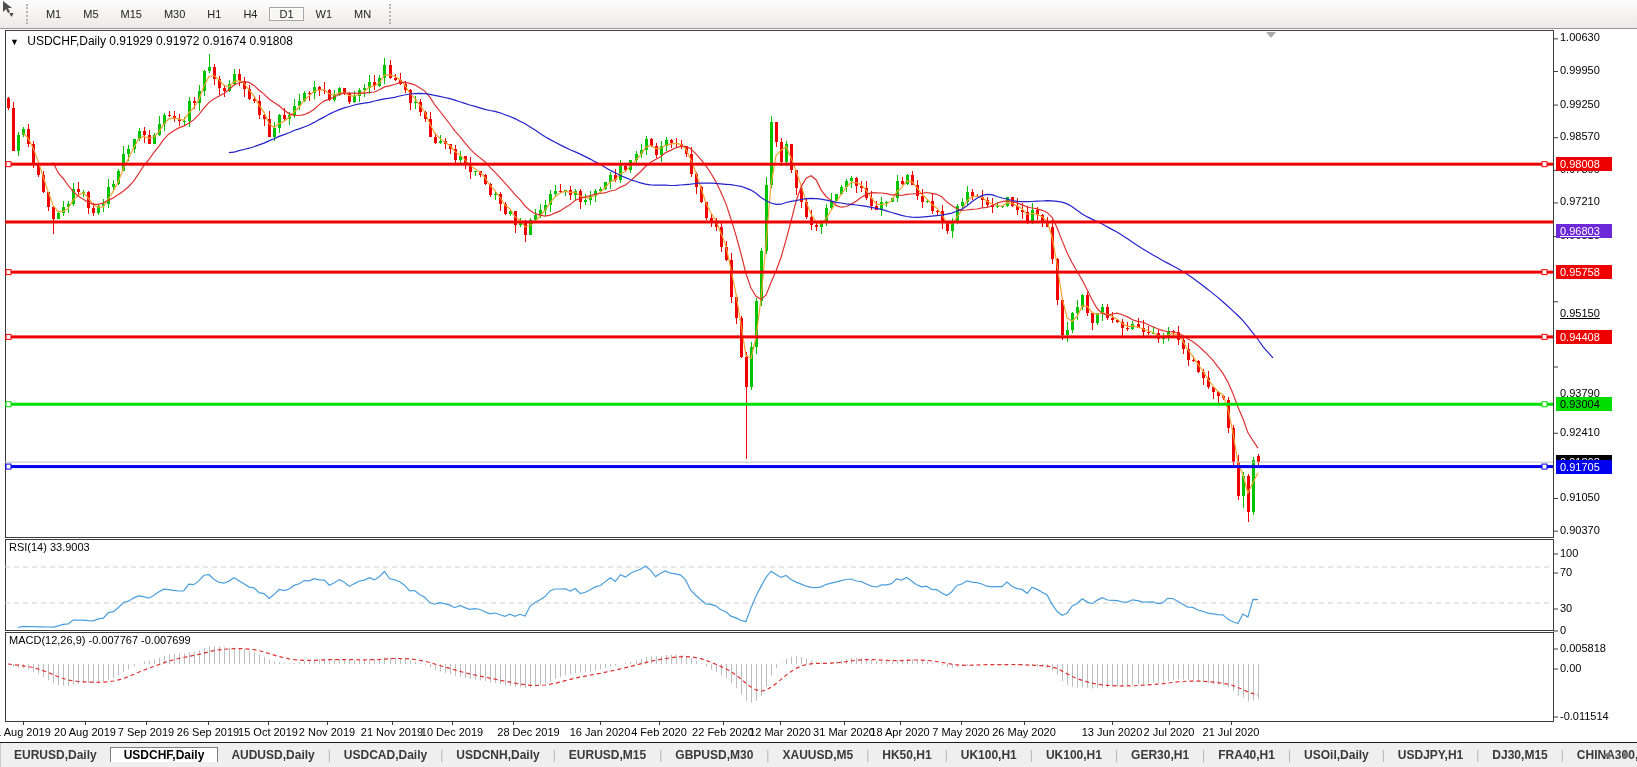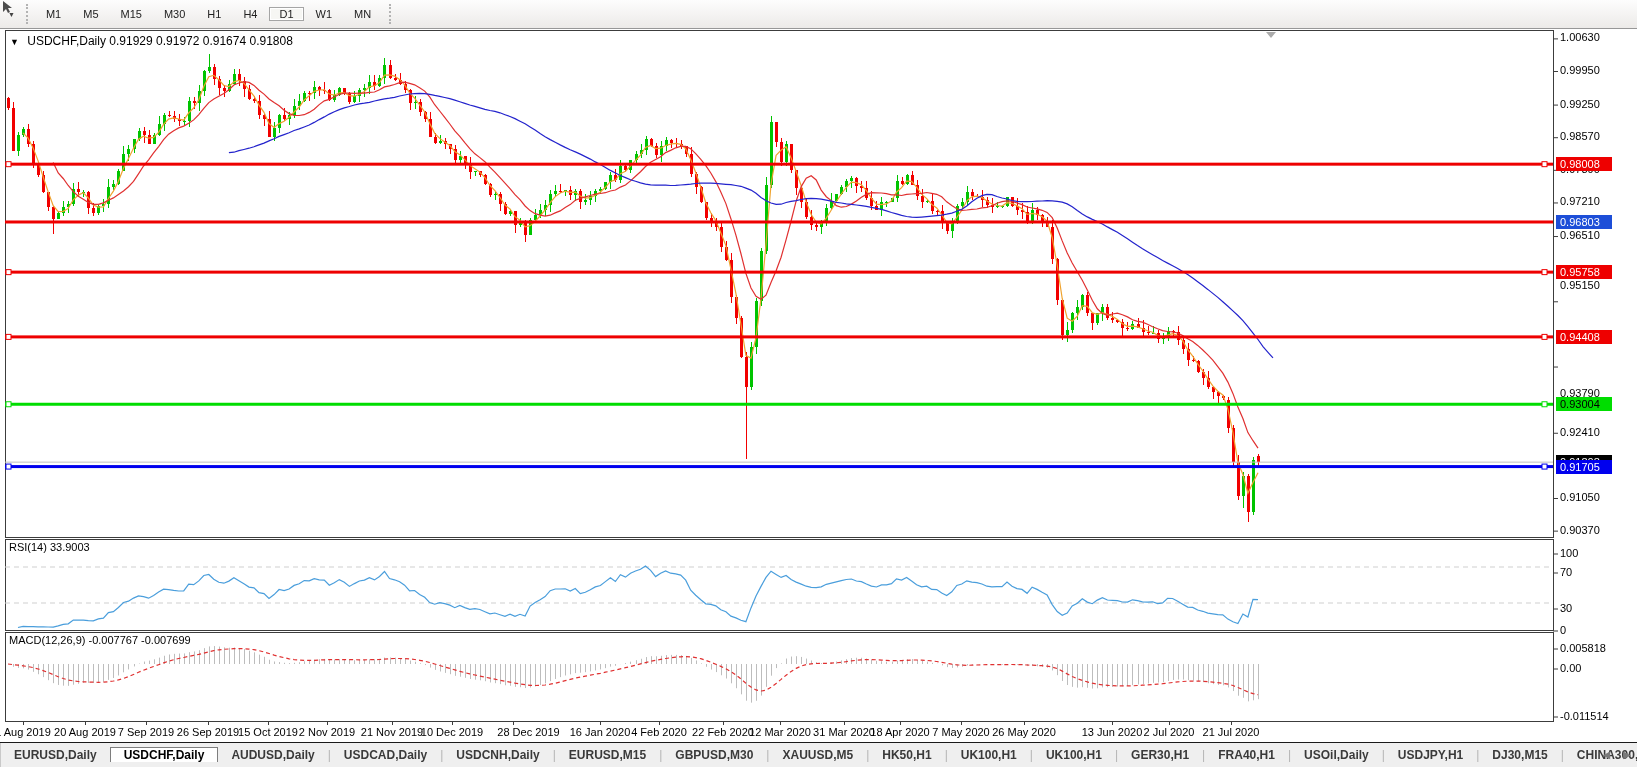--- a/index.html
+++ b/index.html
@@ -898,21 +898,21 @@
     <div class="panel-title" style="left:9px;top:541px">RSI(14) 33.9003</div>
     <div class="panel-title" style="left:9px;top:634px">MACD(12,26,9) -0.007767 -0.007699</div>
     <div id="gen-labels">
         <div class="lbl axis-lbl" style="top: 31.3751px; text-align: center;">1.00630</div>
         <div class="lbl axis-lbl" style="top: 64px;">0.99950</div>
         <div class="lbl axis-lbl" style="top: 97.5844px;">0.99250</div>
         <div class="lbl axis-lbl" style="top: 130.209px;">0.98570</div>
         <div class="lbl axis-lbl" style="top: 162.834px;">0.97890</div>
         <div class="lbl axis-lbl" style="top: 195.459px;">0.97210</div>
         <div class="lbl axis-lbl" style="top: 229.043px;">0.96510</div>
-        <div class="lbl axis-lbl" style="top: 279px;">0.95150</div>
+        <div class="lbl axis-lbl" style="top: 307px; text-decoration: underline;">0.95150</div>
         <div class="lbl axis-lbl" style="top: 359.543px; margin-top: 27px;">0.93790</div>
         <div class="lbl axis-lbl" style="top: 425.752px;">0.92410</div>
         <div class="lbl axis-lbl" style="top: 491.002px;">0.91050</div>
         <div class="lbl axis-lbl" style="top: 523.627px;">0.90370</div>
         <div class="lbl axis-lbl" style="top: 547px;">100</div>
         <div class="lbl axis-lbl" style="top: 566px;">70</div>
         <div class="lbl axis-lbl" style="top: 602px;">30</div>
         <div class="lbl axis-lbl" style="top: 624px;">0</div>
         <div class="lbl axis-lbl" style="top: 642px;">0.005818</div>
         <div class="lbl axis-lbl" style="top: 662px;">0.00</div>
@@ -932,21 +932,21 @@
         <div class="date-lbl" style="left: 780px;">12 Mar 2020</div>
         <div class="date-lbl" style="left: 844px; text-align: right;">31 Mar 2020</div>
         <div class="date-lbl" style="left: 900px;">18 Apr 2020</div>
         <div class="date-lbl" style="left: 961px;">7 May 2020</div>
         <div class="date-lbl" style="left: 1024px;">26 May 2020</div>
         <div class="date-lbl" style="left: 1112px;">13 Jun 2020</div>
         <div class="date-lbl" style="left: 1169px;">2 Jul 2020</div>
         <div class="date-lbl" style="left: 1231px;">21 Jul 2020</div>
         <div class="hline-lbl" style="top: 454.635px; background: rgb(0, 0, 0); color: rgb(255, 255, 255); z-index: 3;">0.91808</div>
         <div class="hline-lbl" style="top: 157.173px; background: rgb(238, 0, 0); color: rgb(255, 255, 255); z-index: 4;">0.98008</div>
-        <div class="hline-lbl" style="top: 215px; background: #1d4ed8; color: rgb(255, 255, 255); z-index: 4;">0.96803</div>
+        <div class="hline-lbl" style="top: 224px; background: #6d28d9; color: rgb(255, 255, 255); z-index: 4; text-decoration: underline;">0.96803</div>
         <div class="hline-lbl" style="top: 265.123px; background: rgb(238, 0, 0); color: rgb(255, 255, 255); z-index: 4;">0.95758</div>
         <div class="hline-lbl" style="top: 329.893px; background: rgb(238, 0, 0); color: rgb(255, 255, 255); z-index: 4;">0.94408</div>
         <div class="hline-lbl" style="top: 397.253px; background: rgb(0, 221, 0); color: rgb(0, 0, 0); z-index: 4;">0.93004</div>
         <div class="hline-lbl" style="top: 459.576px; background: rgb(0, 0, 238); color: rgb(255, 255, 255); z-index: 4;">0.91705</div>
       </div>
   </div>
 
   <div id="tabbar">
     <div class="tab-stub"></div>
     <span id="tab-items"><span class="tab">EURUSD,Daily</span><span class="tab active">USDCHF,Daily</span><span class="tab">AUDUSD,Daily</span><span class="tab-pipe">|</span><span class="tab">USDCAD,Daily</span><span class="tab-pipe">|</span><span class="tab">USDCNH,Daily</span><span class="tab-pipe">|</span><span class="tab">EURUSD,M15</span><span class="tab-pipe">|</span><span class="tab">GBPUSD,M30</span><span class="tab-pipe">|</span><span class="tab">XAUUSD,M5</span><span class="tab-pipe">|</span><span class="tab">HK50,H1</span><span class="tab-pipe">|</span><span class="tab">UK100,H1</span><span class="tab-pipe">|</span><span class="tab">UK100,H1</span><span class="tab-pipe">|</span><span class="tab">GER30,H1</span><span class="tab-pipe">|</span><span class="tab">FRA40,H1</span><span class="tab-pipe">|</span><span class="tab">USOil,Daily</span><span class="tab-pipe">|</span><span class="tab">USDJPY,H1</span><span class="tab-pipe">|</span><span class="tab">DJ30,M15</span><span class="tab-pipe">|</span><span class="tab">CHINA300,H4</span></span>

